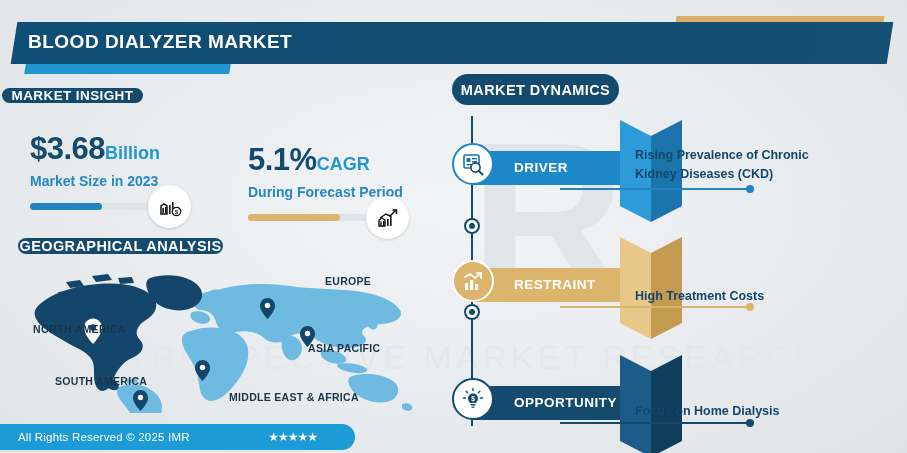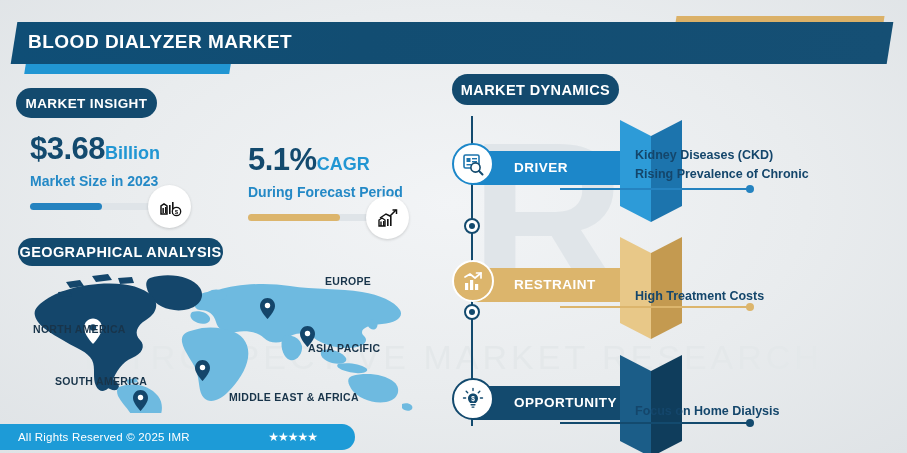--- a/index.html
+++ b/index.html
@@ -83,22 +83,22 @@
     display: flex;
     align-items: center;
     justify-content: center;
     background: #134a6e;
     color: #ffffff;
     border-radius: 20px;
     font-weight: 600;
     letter-spacing: .4px;
     white-space: nowrap;
   }
-  #chip-insight { left: 16px; top: 88px; width: 141px; height: 30px; font-size: 13.5px; }
-  #chip-geo     { left: 18px; top: 238px; width: 205px; height: 28px; font-size: 14.5px; }
+  #chip-insight { left: 2px; top: 88px; width: 141px; height: 15px; font-size: 13.5px; }
+  #chip-geo     { left: 18px; top: 238px; width: 205px; height: 16px; font-size: 14.5px; }
   #chip-dyn     { left: 452px; top: 74px; width: 167px; height: 31px; font-size: 14.5px; }
 
   
   .kpi { position: absolute; }
   #kpi-1 { left: 30px; top: 133px; }
   #kpi-2 { left: 248px; top: 144px; }
 
   .kpi-main { white-space: nowrap; line-height: 1; }
   .kpi-big {
     font-size: 31px; font-weight: 700; color: #134a6e;
@@ -423,22 +423,22 @@
         <rect x="11" y="9" width="5" height="1.4" fill="#1c74ad"></rect>
         <rect x="5.5" y="12" width="10.5" height="1.4" fill="#1c74ad"></rect>
         <circle cx="14.5" cy="15.5" r="4.6" fill="#ffffff" stroke="#134a6e" stroke-width="1.6"></circle>
         <line x1="18" y1="19" x2="21.5" y2="22.5" stroke="#134a6e" stroke-width="2" stroke-linecap="round"></line>
       </svg>
     </div>
     <div class="band-label">DRIVER</div>
   </div>
   <div class="conn" id="conn-driver"></div>
   <div class="dyn-text" id="txt-driver">
+    <div>Rising Prevalence of Chronic</div>
     <div>Kidney Diseases (CKD)</div>
-    <div>Rising Prevalence of Chronic</div>
   </div>
 
   <div class="dyn-row" id="row-restraint">
     <div class="band">
       <svg width="150" height="34" viewBox="0 0 150 34" aria-hidden="true">
         <rect x="0" y="0" width="150" height="34" fill="#dcb56c"></rect>
       </svg>
     </div>
     <div class="chev">
       <svg width="62" height="102" viewBox="0 0 62 102" aria-hidden="true">

